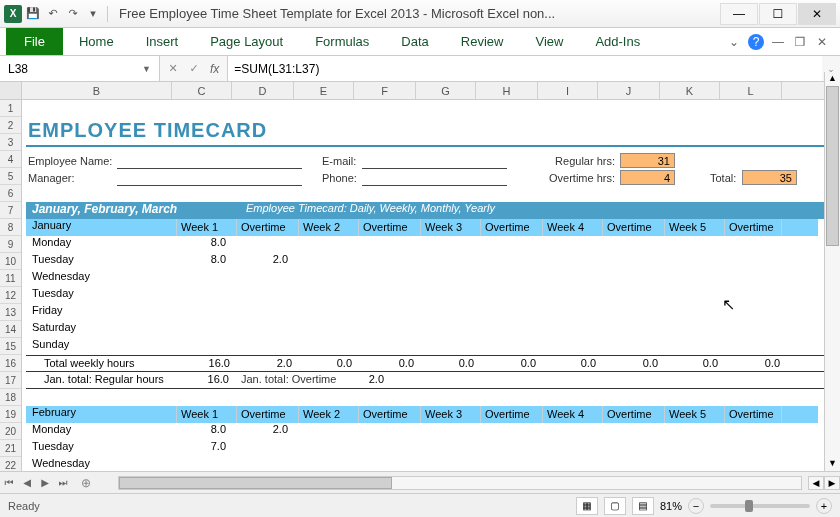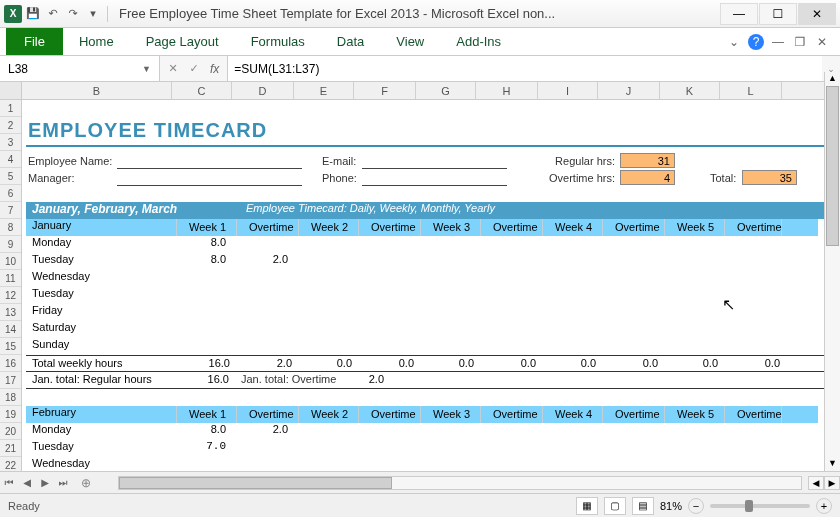--- a/index.html
+++ b/index.html
@@ -53,24 +53,24 @@
 .label { position:absolute; font-size:11px; color:#333;}
 .underline { position:absolute; border-bottom:1px solid #444; height:1px;}
 .box { position:absolute; border:1px solid #888; background:#fdba74; text-align:right; padding-right:4px; font-size:11px; line-height:15px;}
 
 .monthband { position:absolute; left:4px; right:10px; height:17px; background:#4c9fc6; color:#fff; font-family:"Century Gothic","Segoe UI",sans-serif;}
 .monthband .mh { position:absolute; left:6px; font-size:12px; font-weight:bold; font-style:italic;}
 .monthband .sub { position:absolute; left:220px; font-size:11px; font-style:italic;}
 
 .weekrow { position:absolute; left:4px; right:22px; height:17px; background:#7dd3fc;}
 .weekrow .mon { position:absolute; left:6px; font-size:11px;}
-.weekcol { position:absolute; font-size:11px; border-left:1px solid #c0d0d8; height:17px; line-height:17px; padding-left:12px;}
+.weekcol { position:absolute; font-size:11px; border-left:1px solid #c0d0d8; height:17px; line-height:17px; padding-left:4px;}
 .weekcol:last-child { border-right:1px solid #c0d0d8;}
 
-.dayname { position:absolute; left:6px; font-size:11px;}
+.dayname { position:absolute; left:18px; font-size:11px;}
 .num { position:absolute; font-size:11px; text-align:right;}
 
 .totalrow { position:absolute; left:4px; right:10px; height:17px; border-top:1px solid #333; border-bottom:1px solid #333;}
 .jantotal { position:absolute; left:4px; right:10px; height:17px; border-bottom:1px solid #333;}
 
 .cursor-arrow { position:absolute; font-size:16px; color:#000; pointer-events:none;}
 
 
 .tabstrip { position:absolute; bottom:24px; left:0; right:0; height:22px; background:#f0f0f0; border-top:1px solid #ccc; display:flex; align-items:center;}
 .navbtn { width:18px; text-align:center; font-size:10px; color:#666; cursor:pointer;}
@@ -110,23 +110,25 @@
   <div class="win-controls">
     <div class="win-btn">—</div>
     <div class="win-btn">☐</div>
     <div class="win-btn">✕</div>
   </div>
 </div>
 
 <div class="ribbon">
   <div class="file-tab">File</div>
   <div class="tab">Home</div>
+  <div class="tab">Insert</div>
   <div class="tab">Page Layout</div>
   <div class="tab">Formulas</div>
   <div class="tab">Data</div>
+  <div class="tab">Review</div>
   <div class="tab">View</div>
   <div class="tab">Add-Ins</div>
   <div class="ribbon-right">
     <div class="ribbon-icon">⌄</div>
     <div class="ribbon-icon help-icon">?</div>
     <div class="ribbon-icon">—</div>
     <div class="ribbon-icon">❐</div>
     <div class="ribbon-icon">✕</div>
   </div>
 </div>
@@ -266,21 +268,21 @@
           <span class="weekcol" style="left: 576px; width: 58px;">Overtime</span>
           <span class="weekcol" style="left: 638px; width: 56px;">Week 5</span>
           <span class="weekcol" style="left: 698px; width: 58px;">Overtime</span>
         </div>
 
       <div id="febdays">
           <span class="dayname" style="left: 10px; top: 323px;">Monday</span>
           <span class="num" style="left: 154px; top: 323px; width: 50px;">8.0</span>
           <span class="num" style="left: 214px; top: 323px; width: 52px;">2.0</span>
           <span class="dayname" style="left: 10px; top: 340px;">Tuesday</span>
-          <span class="num" style="left: 154px; top: 340px; width: 50px; font-family: Liberation Mono, monospace;">7.0</span>
+          <span class="num" style="left: 154px; top: 340px; width: 50px;">7.0</span>
           <span class="dayname" style="left: 10px; top: 357px;">Wednesday</span>
         </div>
 
       <div class="cursor-arrow" style="left:700px; top:195px;">↖</div>
     </div>
   </div>
 </div>
 
 <div class="vscroll">
   <div class="vscroll-btn" style="top:0;">▲</div>

